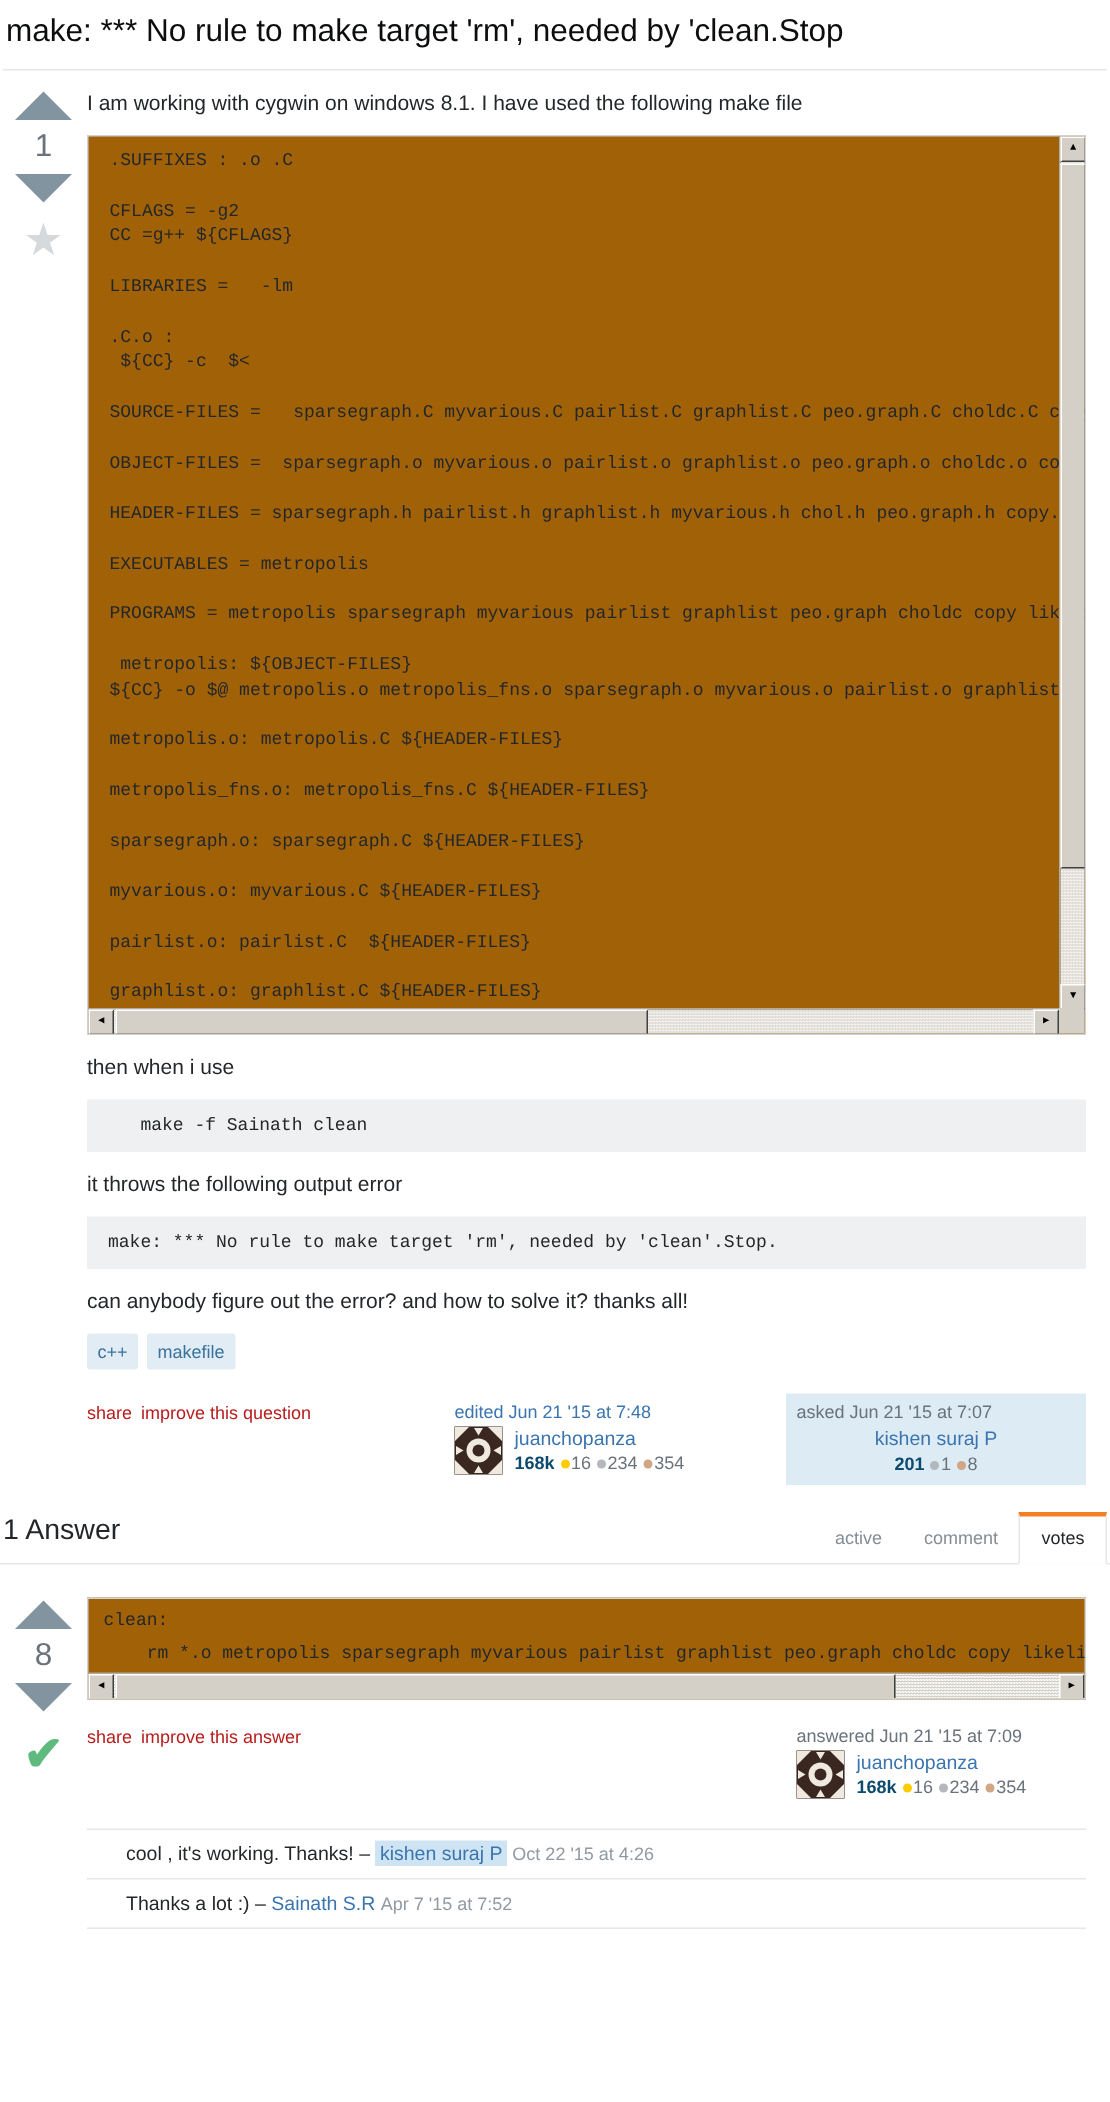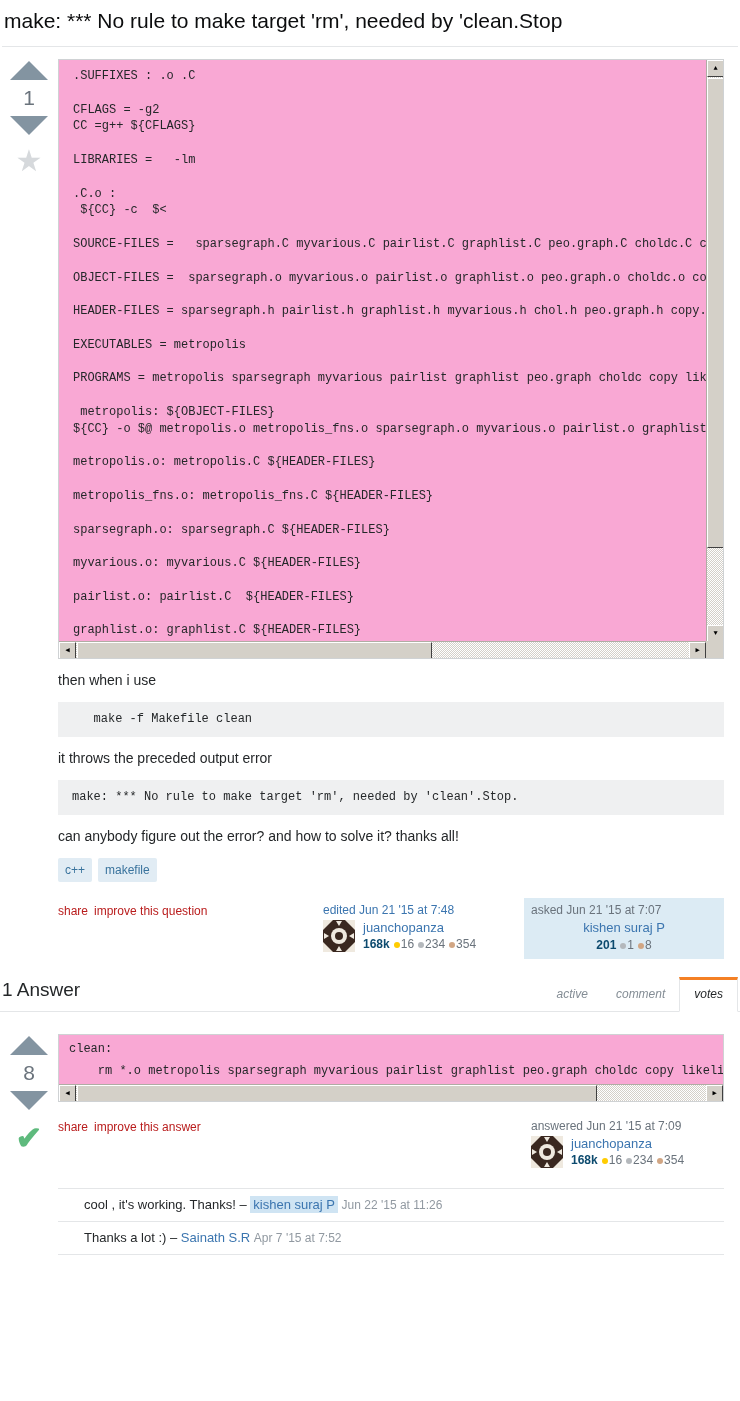--- a/index.html
+++ b/index.html
@@ -72,21 +72,21 @@
   }
   .postcell p {
     margin: 0 0 12px 0;
     font-size: 14px;
     line-height: 19px;
     color: #242729;
   }
 
   
   .code-scroll {
-    background: #f9a8d4;
+    background: #a16207;
     border: 1px solid #cfd2d4;
     font-family: "Liberation Mono", "DejaVu Sans Mono", monospace;
     font-size: 12px;
     line-height: 17px;
     color: #242729;
     position: relative;
     margin-bottom: 12px;
     overflow: hidden;
   }
   .code-scroll .code-inner {
@@ -170,21 +170,21 @@
 
   
   .post-menu-row {
     display: flex;
     justify-content: space-between;
     align-items: flex-start;
     margin-top: 16px;
   }
   .post-menu { font-size: 12px; color: #9199a1; padding-top: 6px; }
   .post-menu a { color: #b91c1c; text-decoration: none; margin-right: 6px; }
-  .signature-group { display: flex; gap: 8px; align-items: flex-start; }
+  .signature-group { display: flex; gap: 28px; align-items: flex-start; }
   .usercard { font-size: 12px; width: 200px; padding: 5px 7px 6px 7px; }
   .usercard.owner { background: #dcebf4; }
   .usercard .action { color: #6a737c; font-size: 12px; margin-bottom: 3px; }
   .usercard .action.edited { color: #3b75af; }
   .usercard .body { display: flex; gap: 8px; align-items: center; }
   .usercard .uname { color: #3b75af; font-size: 13px; display: block; line-height: 16px; text-decoration: none;}
   .usercard .rep { font-size: 12px; color: #6a737c; line-height: 16px; }
   .usercard .rep b { color: #0c4a6e; font-weight: bold; }
   .dot { display: inline-block; width: 6px; height: 6px; border-radius: 50%; vertical-align: middle; margin: 0 1px 0 4px; }
   .dot.gold { background: #ffcc01; }
@@ -201,21 +201,21 @@
   .add-comment { font-size: 12px; color: #9199a1; margin-top: 18px; padding-left: 0; }
 
   
   .answers-header {
     display: flex; align-items: flex-end; justify-content: space-between;
     border-bottom: 1px solid #e4e6e8;
     margin-top: 18px;
     padding: 0 2px;
   }
   .answers-header h2 { font-size: 19px; font-weight: normal; color: #242729; margin: 0 0 10px 0; }
-  .tabs { display: flex; align-items: flex-end; font-style: italic; }
+  .tabs { display: flex; align-items: flex-end; }
   .tab {
     font-size: 12px; color: #848d95;
     padding: 10px 14px 10px 14px;
     text-decoration: none;
   }
   .tab.selected {
     color: #242729;
     background: #ffffff;
     border: 1px solid #e4e6e8;
     border-top: 3px solid #f48024;
@@ -253,40 +253,41 @@
 <div class="post">
 
   <div class="votecell">
     <div class="vote-up"></div>
     <div class="vote-count">1</div>
     <div class="vote-down"></div>
     <div class="star">★</div>
   </div>
 
   <div class="postcell">
+    <p>I am working with cygwin on windows 8.1. I have used the following make file</p>
 
     <div class="code-scroll tall">
       <div class="code-inner"><div class="cline" style="height: 16.8px;">.SUFFIXES : .o .C</div><div class="cline" style="height: 16.8px;">&nbsp;</div><div class="cline" style="height: 16.8px;">CFLAGS = -g2</div><div class="cline" style="height: 16.8px;">CC =g++ ${CFLAGS}</div><div class="cline" style="height: 16.8px;">&nbsp;</div><div class="cline" style="height: 16.8px;">LIBRARIES =   -lm</div><div class="cline" style="height: 16.8px;">&nbsp;</div><div class="cline" style="height: 16.8px;">.C.o :</div><div class="cline" style="height: 16.8px;"> ${CC} -c  $&lt;</div><div class="cline" style="height: 16.8px;">&nbsp;</div><div class="cline" style="height: 16.8px;">SOURCE-FILES =   sparsegraph.C myvarious.C pairlist.C graphlist.C peo.graph.C choldc.C copy.C likelihood.C</div><div class="cline" style="height: 16.8px;">&nbsp;</div><div class="cline" style="height: 16.8px;">OBJECT-FILES =  sparsegraph.o myvarious.o pairlist.o graphlist.o peo.graph.o choldc.o copy.o likelihood.o</div><div class="cline" style="height: 16.8px;">&nbsp;</div><div class="cline" style="height: 16.8px;">HEADER-FILES = sparsegraph.h pairlist.h graphlist.h myvarious.h chol.h peo.graph.h copy.h</div><div class="cline" style="height: 16.8px;">&nbsp;</div><div class="cline" style="height: 16.8px;">EXECUTABLES = metropolis</div><div class="cline" style="height: 16.8px;">&nbsp;</div><div class="cline" style="height: 16.8px;">PROGRAMS = metropolis sparsegraph myvarious pairlist graphlist peo.graph choldc copy likelihood</div><div class="cline" style="height: 16.8px;">&nbsp;</div><div class="cline" style="height: 16.8px;"> metropolis: ${OBJECT-FILES}</div><div class="cline" style="height: 16.8px;">${CC} -o $@ metropolis.o metropolis_fns.o sparsegraph.o myvarious.o pairlist.o graphlist.o peo.graph.o</div><div class="cline" style="height: 16.8px;">&nbsp;</div><div class="cline" style="height: 16.8px;">metropolis.o: metropolis.C ${HEADER-FILES}</div><div class="cline" style="height: 16.8px;">&nbsp;</div><div class="cline" style="height: 16.8px;">metropolis_fns.o: metropolis_fns.C ${HEADER-FILES}</div><div class="cline" style="height: 16.8px;">&nbsp;</div><div class="cline" style="height: 16.8px;">sparsegraph.o: sparsegraph.C ${HEADER-FILES}</div><div class="cline" style="height: 16.8px;">&nbsp;</div><div class="cline" style="height: 16.8px;">myvarious.o: myvarious.C ${HEADER-FILES}</div><div class="cline" style="height: 16.8px;">&nbsp;</div><div class="cline" style="height: 16.8px;">pairlist.o: pairlist.C  ${HEADER-FILES}</div><div class="cline" style="height: 16.8px;">&nbsp;</div><div class="cline" style="height: 16.8px;">graphlist.o: graphlist.C ${HEADER-FILES}</div></div>
       <div class="sb-v">
         <div class="sb-btn up">▲</div>
         <div class="sb-thumb" style="top:18px;height:470px;"></div>
         <div class="sb-btn down">▼</div>
       </div>
       <div class="sb-h">
         <div class="sb-btn left">◀</div>
         <div class="sb-thumb" style="left:18px;width:355px;"></div>
         <div class="sb-btn right">▶</div>
       </div>
       <div class="sb-corner"></div>
     </div>
 
     <p>then when i use</p>
-    <div class="code-plain">   make -f Makefile clean</div>
-
-    <p>it throws the preceded output error</p>
+    <div class="code-plain">   make -f Sainath clean</div>
+
+    <p>it throws the following output error</p>
     <div class="code-plain">make: *** No rule to make target 'rm', needed by 'clean'.Stop.</div>
 
     <p>can anybody figure out the error? and how to solve it? thanks all!</p>
 
     <div class="tags">
       <a class="tag">c++</a>
       <a class="tag">makefile</a>
     </div>
 
     <div class="post-menu-row">
@@ -397,21 +398,21 @@
           </div>
         </div>
       </div>
     </div>
 
     <div class="comments">
       <div class="comment">
         <span>cool , it's working. Thanks!</span>
         <span class="dash">–</span>
         <a class="cuser highlight">kishen suraj P</a>
-        <span class="cdate">Jun 22 '15 at 11:26</span>
+        <span class="cdate">Oct 22 '15 at 4:26</span>
       </div>
       <div class="comment">
         <span>Thanks a lot :)</span>
         <span class="dash">–</span>
         <a class="cuser">Sainath S.R</a>
         <span class="cdate">Apr 7 '15 at 7:52</span>
       </div>
     </div>
   </div>
 </div>

